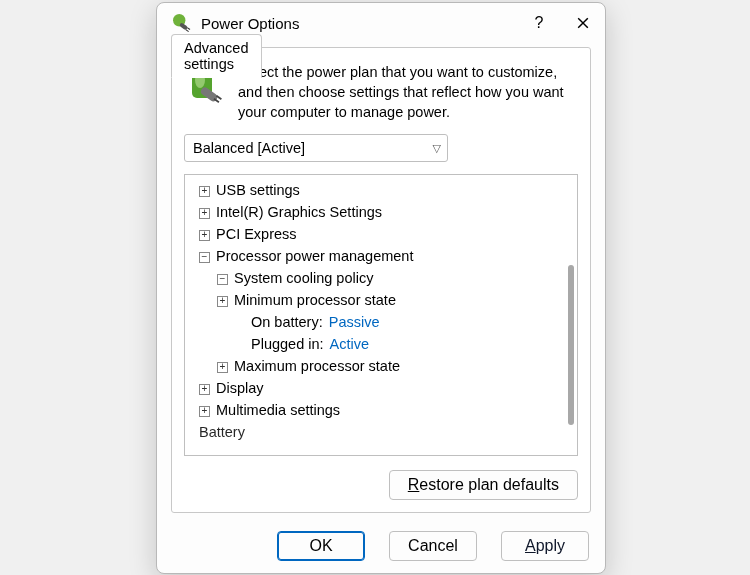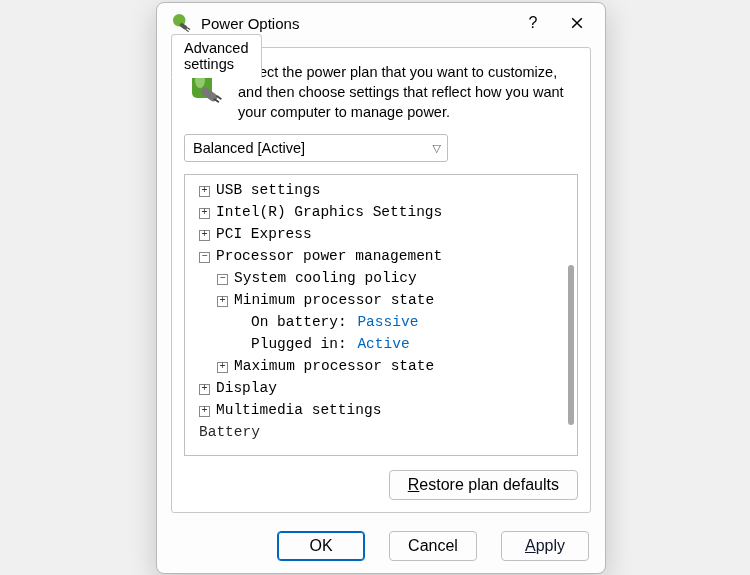--- a/index.html
+++ b/index.html
@@ -20,21 +20,21 @@
     border-radius: 8px;
     box-shadow: 0 8px 28px rgba(0,0,0,0.18);
     display: flex;
     flex-direction: column;
     overflow: hidden;
   }
   .titlebar {
     height: 40px;
     display: flex;
     align-items: center;
-    padding: 0 6px 0 14px;
+    padding: 0 0 0 14px;
   }
   .titlebar .app-icon { width: 22px; height: 22px; margin-right: 8px; }
   .titlebar .title { flex: 1; font-size: 15px; }
   .titlebar .tbtn {
     width: 44px; height: 32px;
     display: flex; align-items: center; justify-content: center;
     border-radius: 4px;
     font-size: 16px;
   }
 
@@ -103,21 +103,21 @@
     line-height: 22px;
   }
   
   .scroll-thumb {
     position: absolute;
     right: 3px; top: 90px;
     width: 6px; height: 160px;
     background: #a8a8a8;
     border-radius: 3px;
   }
-  .node { display: block; white-space: nowrap; font-family: Liberation Mono, monospace; }
+  .node { display: block; white-space: nowrap; }
   .toggle {
     display: inline-flex;
     width: 11px; height: 11px;
     border: 1px solid #888;
     align-items: center; justify-content: center;
     font-size: 10px; line-height: 1;
     margin-right: 6px;
     vertical-align: 1px;
     background: #fff;
     color: #333;

